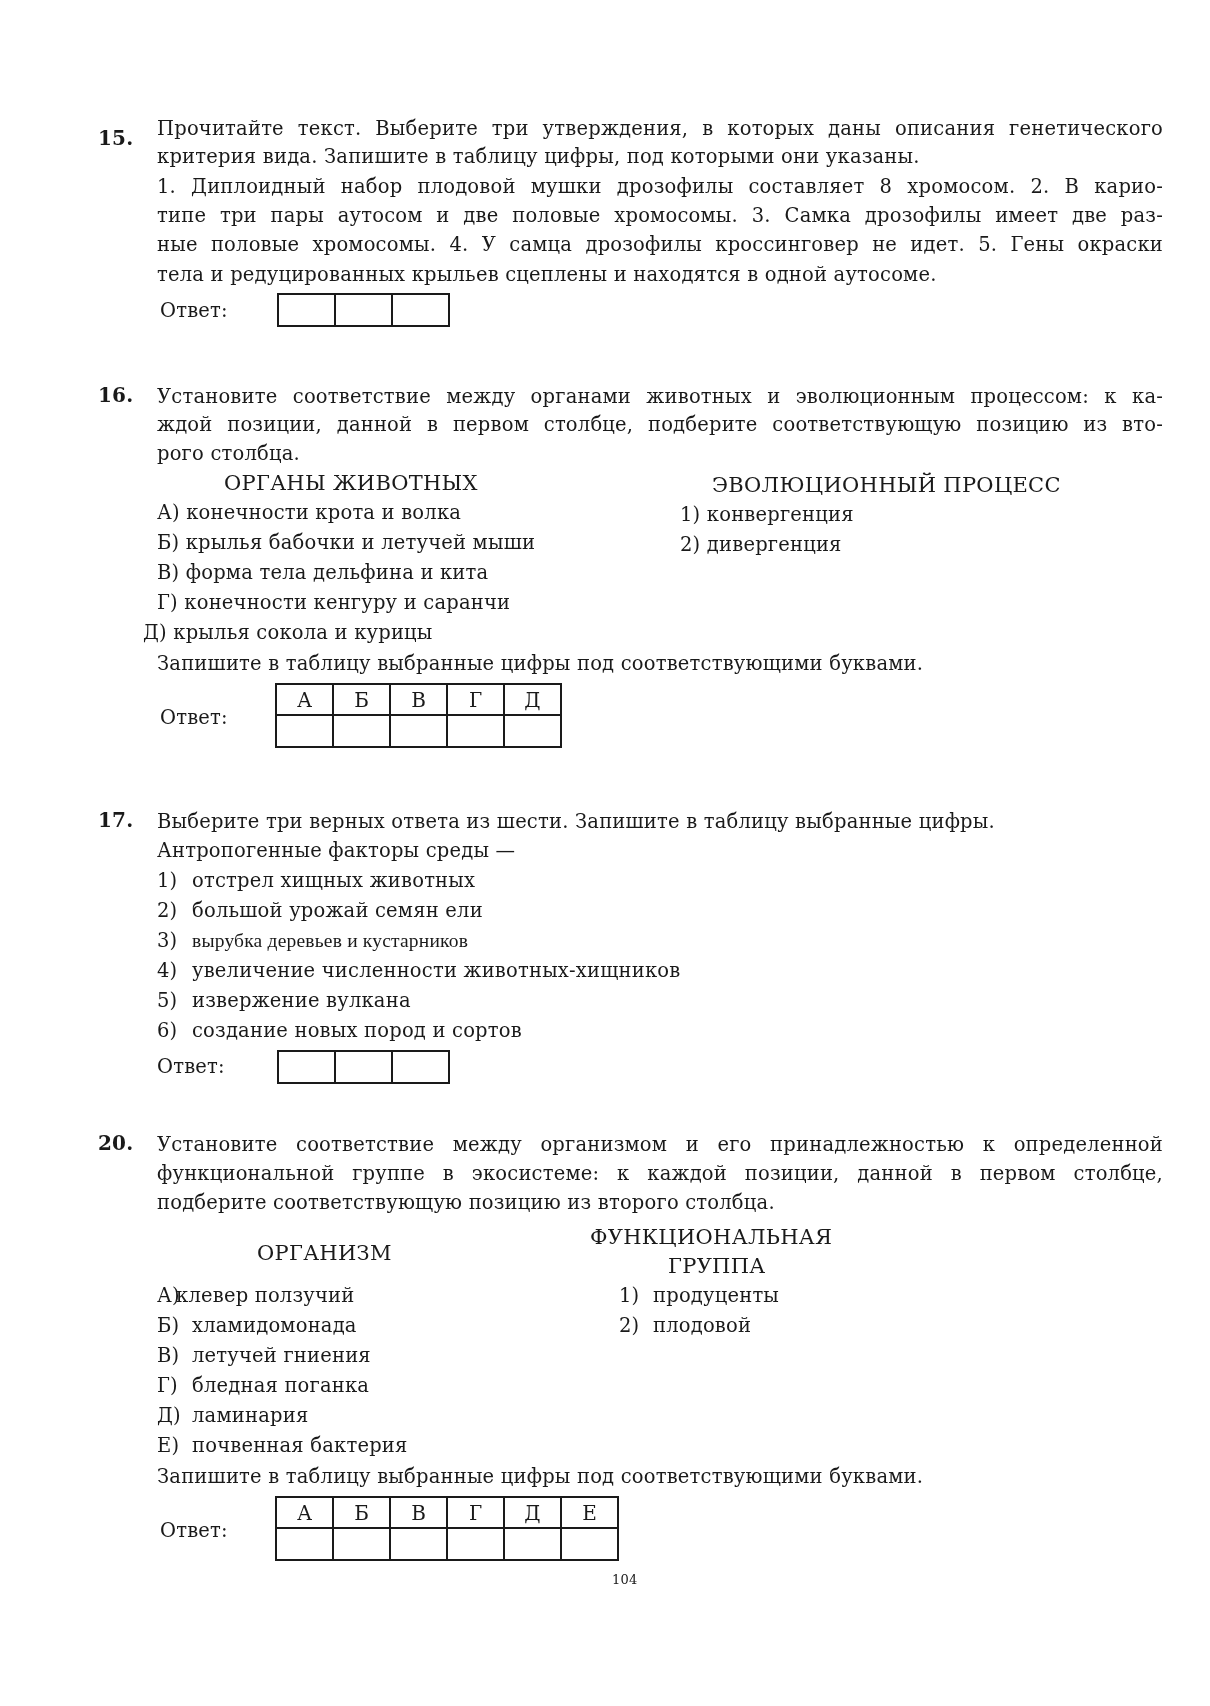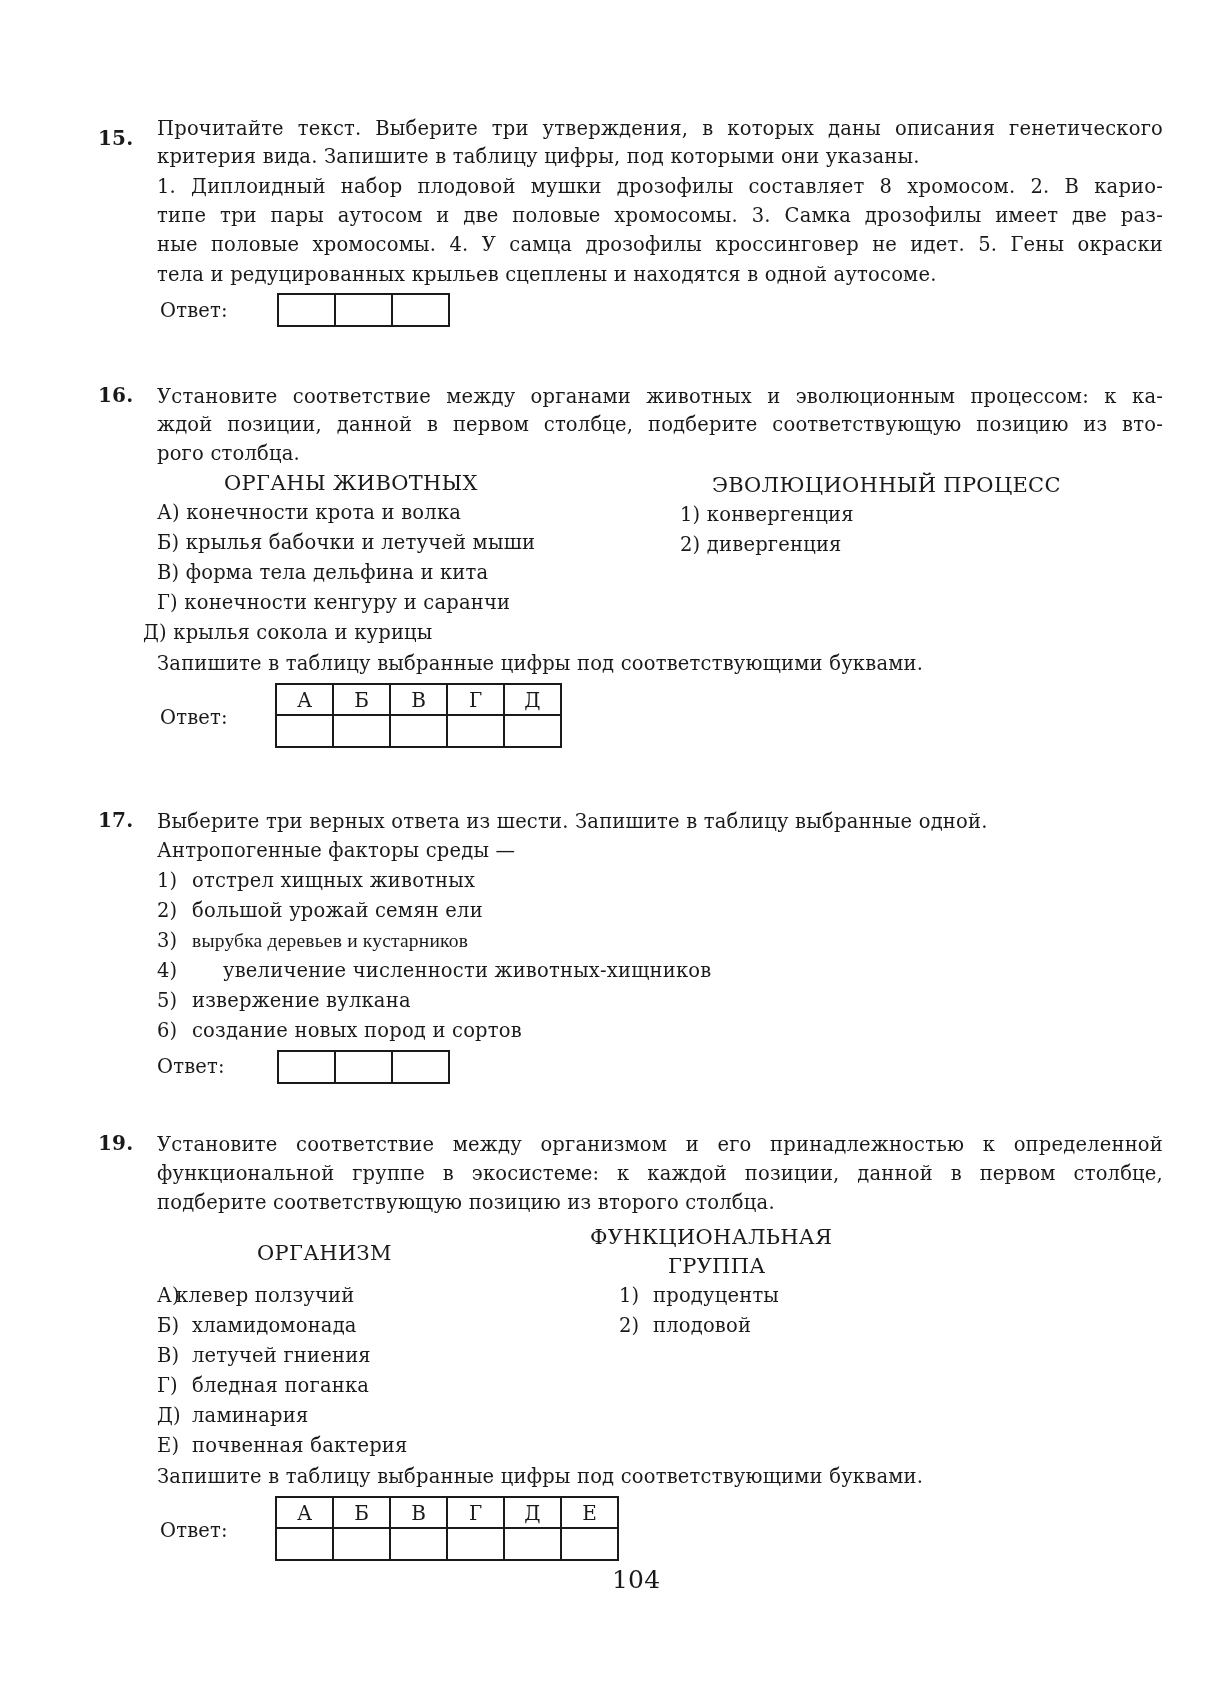--- a/index.html
+++ b/index.html
@@ -13,21 +13,21 @@
     .num { font-weight: bold; font-size: 20px; }
     .just { text-align: justify; text-align-last: justify; white-space: normal; }
     .hdr { font-size: 21px; letter-spacing: 0.3px; }
     table.ans { border-collapse: collapse; position: absolute; }
     table.ans td {
       border: 2px solid #1a1a1a; width: 55px; height: 28px; padding: 0;
       text-align: center; font-size: 20px; line-height: 26px;
     }
     table.ans tr.head td { height: 29px; }
     table.ans tr.blank td { height: 30px; }
-    .page-num { font-size: 25px; }
+    .page-num { font-size: 13px; }
   </style>
 </head>
 <body>
 
 <div>
   <div class="abs txt num" style="left:98px; top:123px;">15.</div>
   <div class="abs txt just" style="left:157px; top:114px; width:1006px;">Прочитайте текст. Выберите три утверждения, в которых даны описания генетического</div>
   <div class="abs txt" style="left:157px; top:142px;">критерия вида. Запишите в таблицу цифры, под которыми они указаны.</div>
   <div class="abs txt just" style="left:157px; top:172px; width:1006px;">1. Диплоидный набор плодовой мушки дрозофилы составляет 8 хромосом. 2. В карио-</div>
   <div class="abs txt just" style="left:157px; top:201px; width:1006px;">типе три пары аутосом и две половые хромосомы. 3. Самка дрозофилы имеет две раз-</div>
@@ -80,50 +80,50 @@
       <td></td>
       <td></td>
       <td></td>
     </tr>
   </tbody>
     </table>
 </div>
 
 <div>
   <div class="abs txt num" style="left:98px; top:805px;">17.</div>
-  <div class="abs txt" style="left:157px; top:807px;">Выберите три верных ответа из шести. Запишите в таблицу выбранные одной.</div>
+  <div class="abs txt" style="left:157px; top:807px;">Выберите три верных ответа из шести. Запишите в таблицу выбранные цифры.</div>
   <div class="abs txt" style="left:157px; top:836px;">Антропогенные факторы среды —</div>
 
   <div class="abs txt" style="left:157px; top:866px;">1)</div>
   <div class="abs txt" style="left:192px; top:866px;">отстрел хищных животных</div>
   <div class="abs txt" style="left:157px; top:896px;">2)</div>
   <div class="abs txt" style="left:192px; top:896px;">большой урожай семян ели</div>
   <div class="abs txt" style="left:157px; top:926px;">3)</div>
   <div class="abs txt" style="left:192px; top:926px;font-family:Liberation Serif, serif;">вырубка деревьев и кустарников</div>
   <div class="abs txt" style="left:157px; top:956px;">4)</div>
-  <div class="abs txt" style="left:192px; top:956px;margin-left:31px;">увеличение численности животных-хищников</div>
+  <div class="abs txt" style="left:192px; top:956px;">увеличение численности животных-хищников</div>
   <div class="abs txt" style="left:157px; top:986px;">5)</div>
   <div class="abs txt" style="left:192px; top:986px;">извержение вулкана</div>
   <div class="abs txt" style="left:157px; top:1016px;">6)</div>
   <div class="abs txt" style="left:192px; top:1016px;">создание новых пород и сортов</div>
 
   <div class="abs txt" style="left:157px; top:1052px;">Ответ:</div>
   <table class="ans" style="left:277px; top:1050px;">
     <tbody>
         <tr class="blank">
       <td></td>
       <td></td>
       <td></td>
     </tr>
   </tbody>
     </table>
 </div>
 
 <div>
-  <div class="abs txt num" style="left:98px; top:1128px;">19.</div>
+  <div class="abs txt num" style="left:98px; top:1128px;">20.</div>
   <div class="abs txt just" style="left:157px; top:1130px; width:1006px;">Установите соответствие между организмом и его принадлежностью к определенной</div>
   <div class="abs txt just" style="left:157px; top:1159px; width:1006px;">функциональной группе в экосистеме: к каждой позиции, данной в первом столбце,</div>
   <div class="abs txt" style="left:157px; top:1188px;">подберите соответствующую позицию из второго столбца.</div>
 
   <div class="abs txt hdr" style="left:257px; top:1238px;">ОРГАНИЗМ</div>
   <div class="abs txt hdr" style="left:590px; top:1222px;">ФУНКЦИОНАЛЬНАЯ</div>
   <div class="abs txt hdr" style="left:668px; top:1251px;">ГРУППА</div>
 
   <div class="abs txt" style="left:157px; top:1281px;">А)</div>
   <div class="abs txt" style="left:176px; top:1281px;">клевер ползучий</div>

